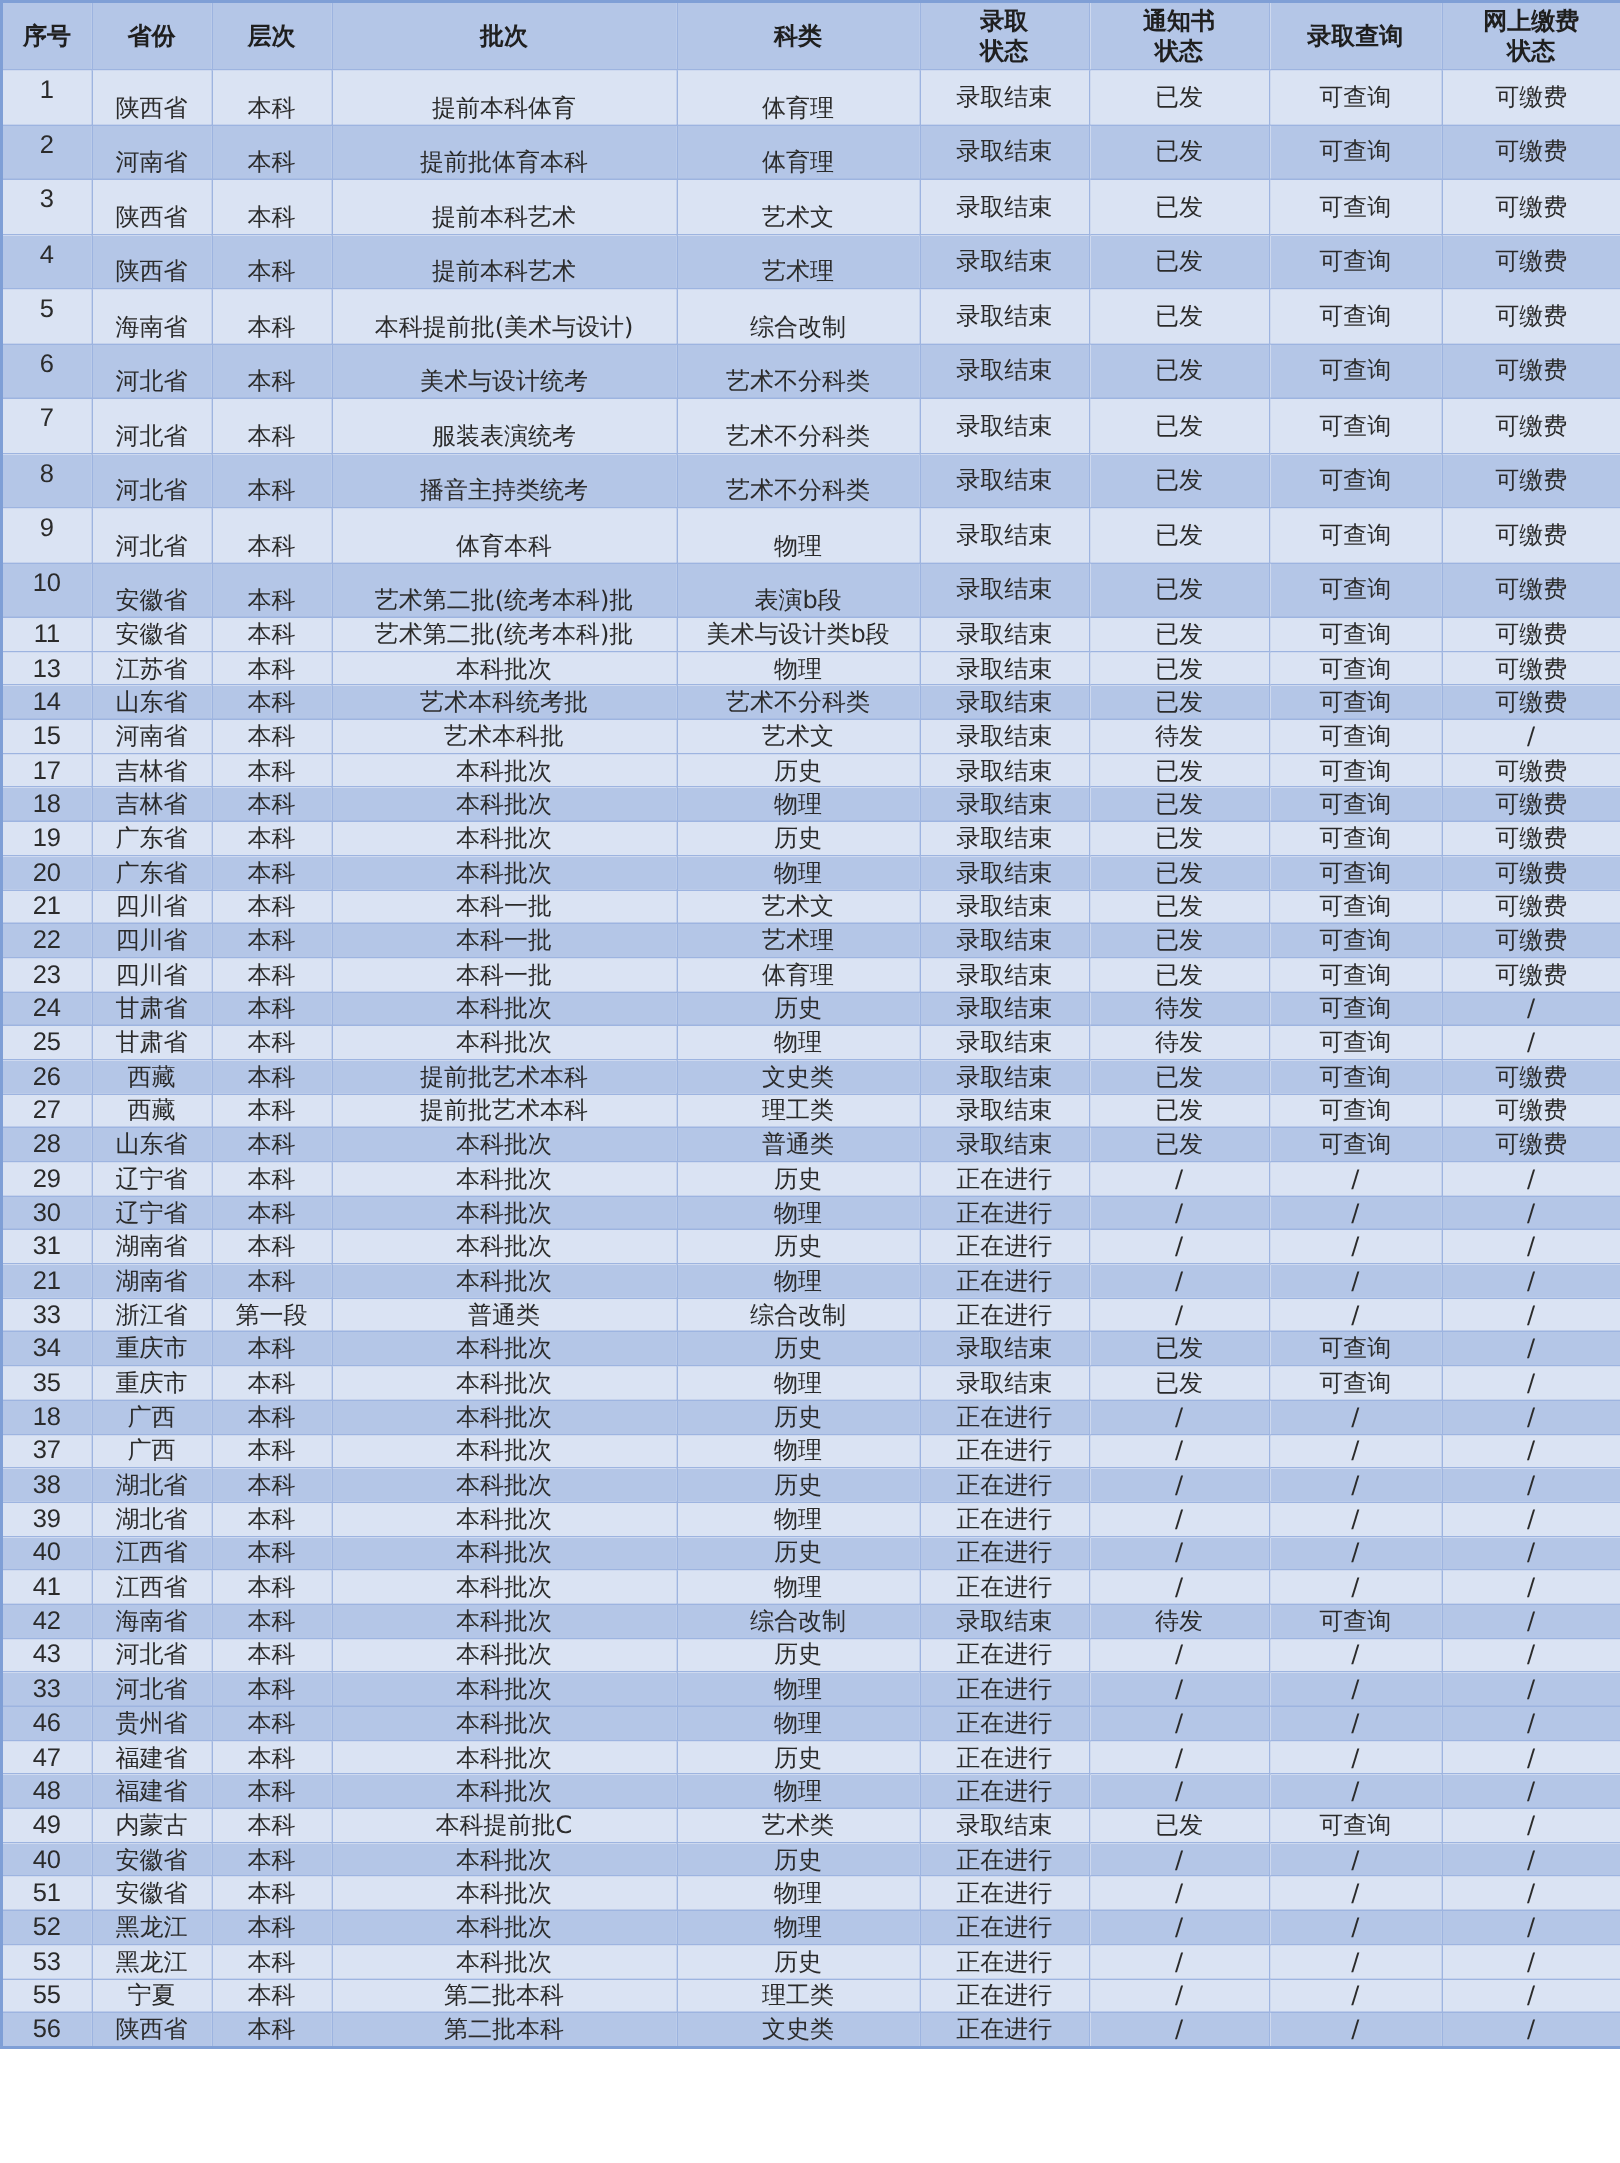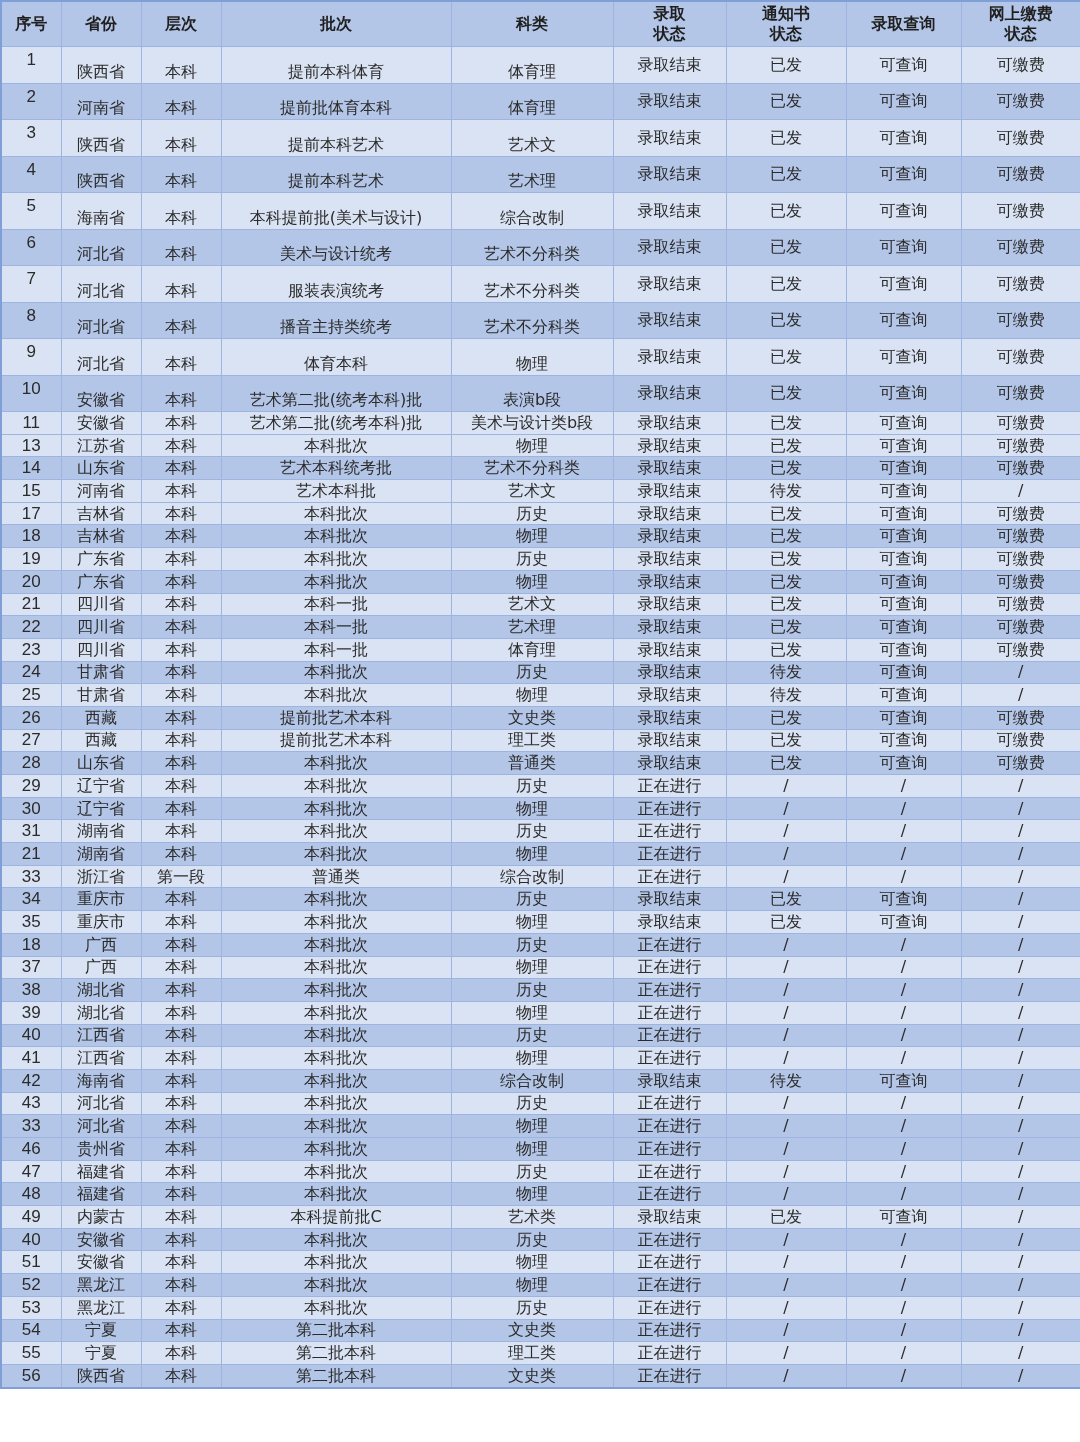--- a/index.html
+++ b/index.html
@@ -609,31 +609,20 @@
         <td class="num">53</td>
         <td>黑龙江</td>
         <td>本科</td>
         <td>本科批次</td>
         <td>历史</td>
         <td class="st">正在进行</td>
         <td class="st">/</td>
         <td class="st">/</td>
         <td class="st">/</td>
       </tr>
-      <tr class="even short">
-        <td class="num">54</td>
-        <td>宁夏</td>
-        <td>本科</td>
-        <td>第二批本科</td>
-        <td>文史类</td>
-        <td class="st">正在进行</td>
-        <td class="st">/</td>
-        <td class="st">/</td>
-        <td class="st">/</td>
-      </tr>
       <tr class="odd short">
         <td class="num">55</td>
         <td>宁夏</td>
         <td>本科</td>
         <td>第二批本科</td>
         <td>理工类</td>
         <td class="st">正在进行</td>
         <td class="st">/</td>
         <td class="st">/</td>
         <td class="st">/</td>

